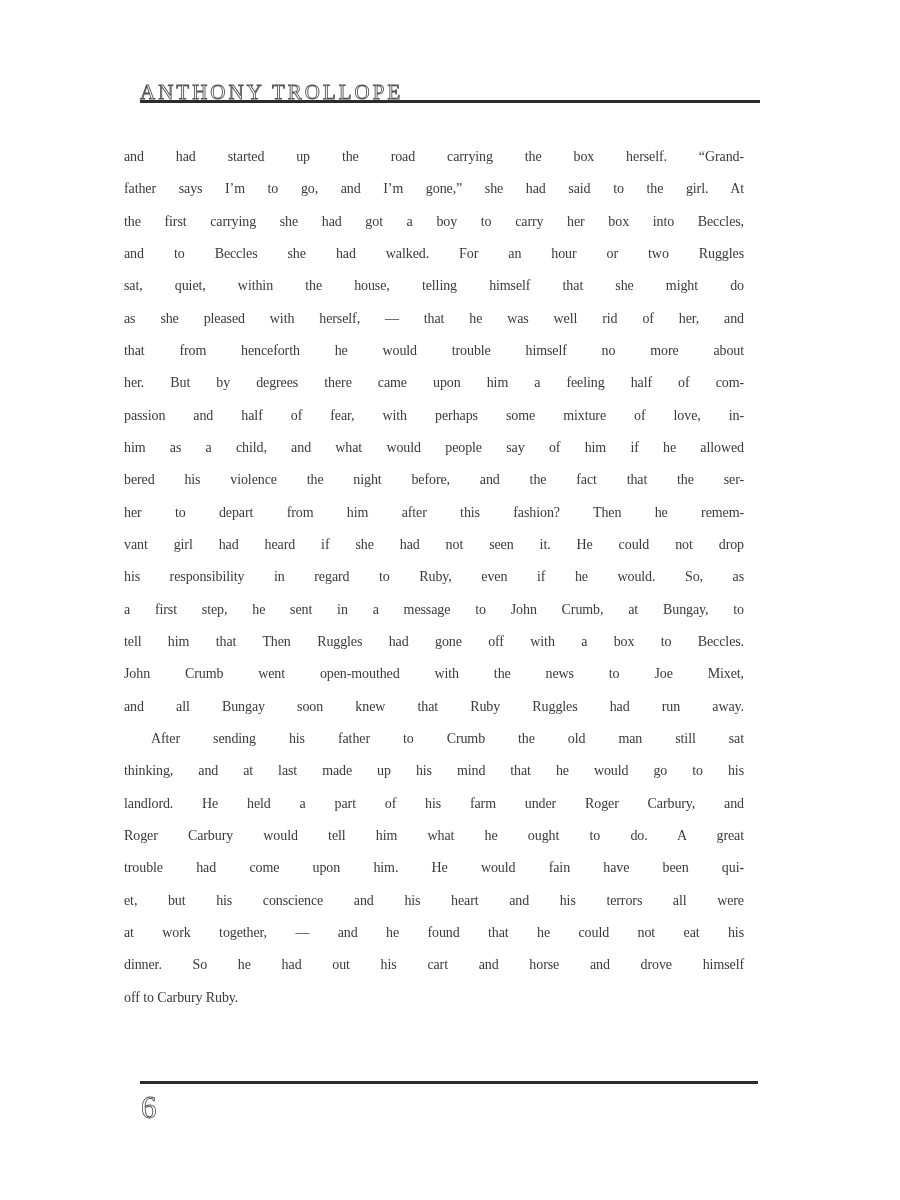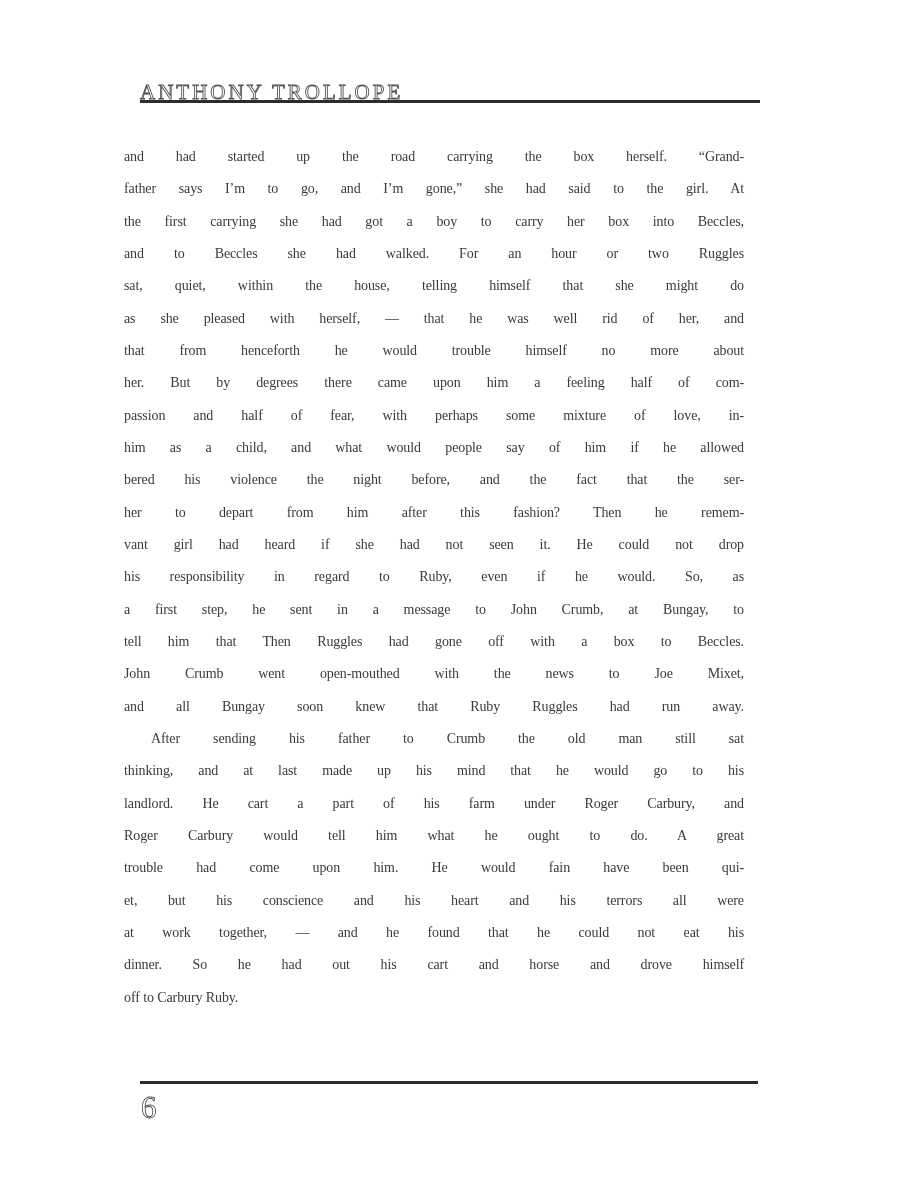--- a/index.html
+++ b/index.html
@@ -92,21 +92,21 @@
       <div class="line">bered his violence the night before, and the fact that the ser-</div>
       <div class="line">her to depart from him after this fashion? Then he remem-</div>
       <div class="line">vant girl had heard if she had not seen it. He could not drop</div>
       <div class="line">his responsibility in regard to Ruby, even if he would. So, as</div>
       <div class="line">a first step, he sent in a message to John Crumb, at Bungay, to</div>
       <div class="line">tell him that Then Ruggles had gone off with a box to Beccles.</div>
       <div class="line">John Crumb went open-mouthed with the news to Joe Mixet,</div>
       <div class="line">and all Bungay soon knew that Ruby Ruggles had run away.</div>
       <div class="line indent">After sending his father to Crumb the old man still sat</div>
       <div class="line">thinking, and at last made up his mind that he would go to his</div>
-      <div class="line">landlord. He cart a part of his farm under Roger Carbury, and</div>
+      <div class="line">landlord. He held a part of his farm under Roger Carbury, and</div>
       <div class="line">Roger Carbury would tell him what he ought to do. A great</div>
       <div class="line">trouble had come upon him. He would fain have been qui-</div>
       <div class="line">et, but his conscience and his heart and his terrors all were</div>
       <div class="line">at work together, — and he found that he could not eat his</div>
       <div class="line">dinner. So he had out his cart and horse and drove himself</div>
       <div class="line flush">off to Carbury Ruby.</div>
     </div>
 
   <div class="footer-rule"></div>
 

